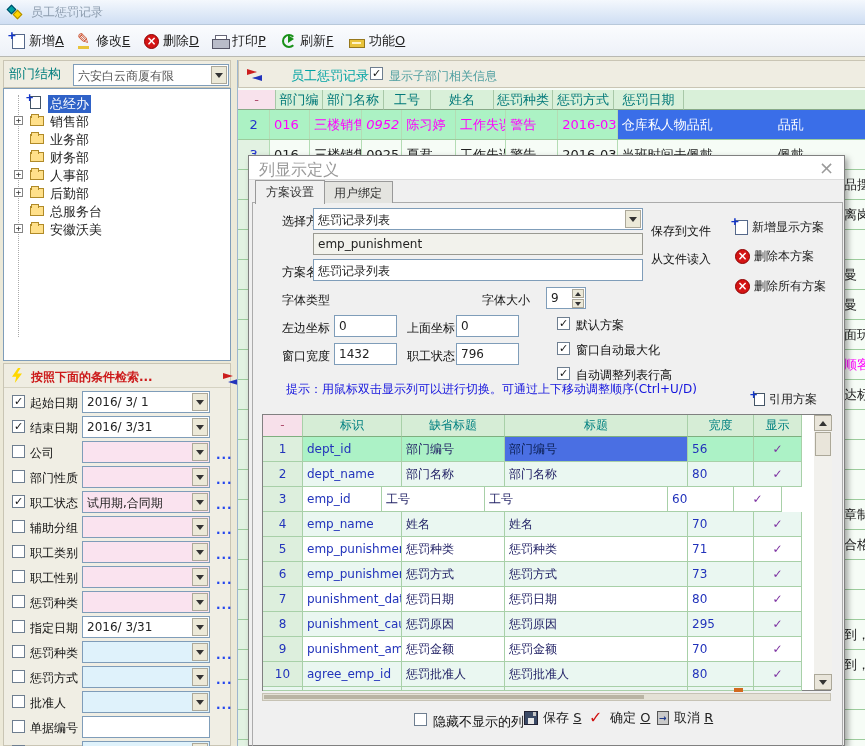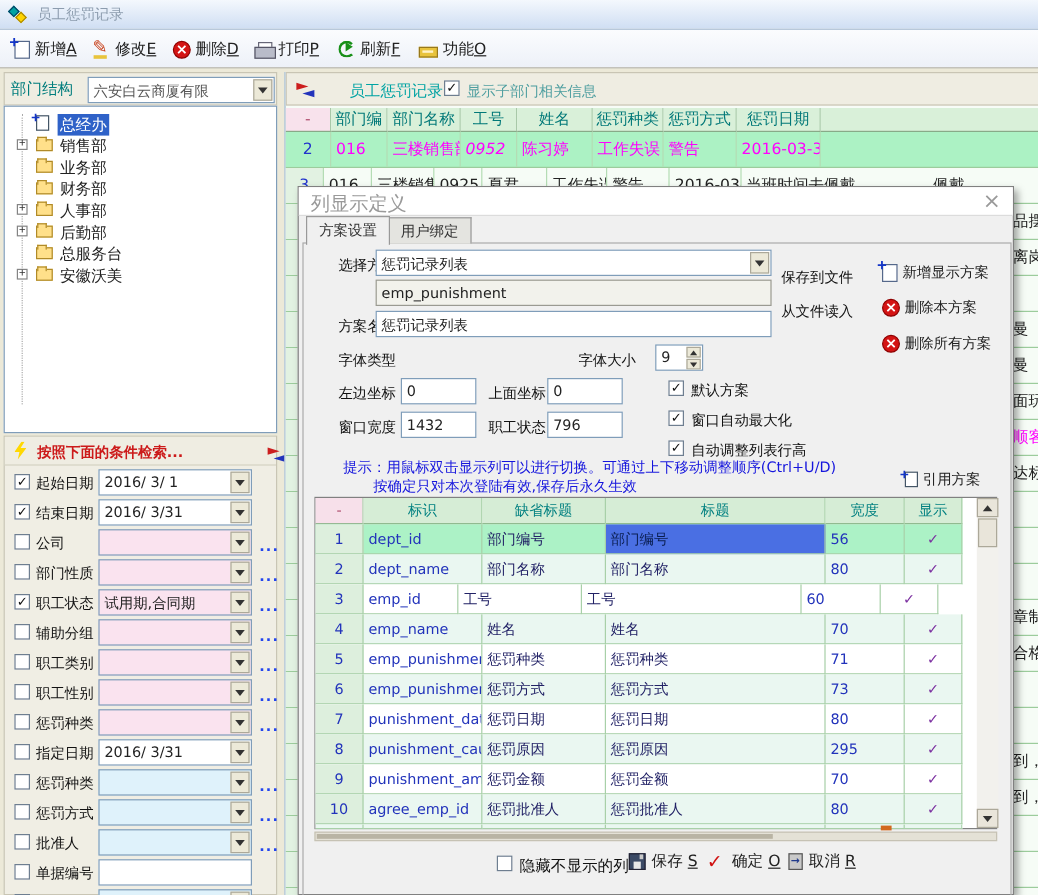--- a/index.html
+++ b/index.html
@@ -339,20 +339,21 @@
       </div>
   <div class="trow cur" style="top: 50px; width: 628px;">
         <div class="tc num" style="width: 38px;">2</div>
         <div class="tc" style="width: 47px;">016</div>
         <div class="tc" style="width: 61px;">三楼销售部</div>
         <div class="tc" style="width: 47px; font-style: italic;">0952</div>
         <div class="tc" style="width: 63px;">陈习婷</div>
         <div class="tc" style="width: 59px;">工作失误</div>
         <div class="tc" style="width: 61px;">警告</div>
         <div class="tc" style="width: 70px;">2016-03-30</div>
+        <div class="tc reason-sel" style="width: 295px; position: relative;"><span>仓库私人物品乱</span><span style="position: absolute; left: 160px; top: 0px; line-height: 29px;">品乱</span></div>
       </div>
       <div class="trow" style="top: 80px; width: 628px;">
         <div class="tc num" style="width: 38px;">3</div>
         <div class="tc" style="width: 47px; color: rgb(34, 34, 34);">016</div>
         <div class="tc" style="width: 61px; color: rgb(34, 34, 34);">三楼销售部</div>
         <div class="tc" style="width: 47px; color: rgb(34, 34, 34);">0925</div>
         <div class="tc" style="width: 63px; color: rgb(34, 34, 34);">夏君</div>
         <div class="tc" style="width: 59px; color: rgb(34, 34, 34);">工作失误</div>
         <div class="tc" style="width: 61px; color: rgb(34, 34, 34);">警告</div>
         <div class="tc" style="width: 70px; color: rgb(34, 34, 34);">2016-03-30</div>
@@ -479,21 +480,20 @@
     <div class="field noarrow" style="left:85px;top:187px;width:63px;height:22px">
       <span>1432</span></div>
     <span class="dlbl" style="left:158px;top:192px">职工状态</span>
     <div class="field noarrow" style="left:207px;top:187px;width:63px;height:22px">
       <span>796</span></div>
 
     <span class="dlbl" style="left:402px;top:67px">保存到文件</span>
     <span class="dlbl" style="left:402px;top:95px">从文件读入</span>
 
     <div class="hint" style="left:37px;top:225px">提示：用鼠标双击显示列可以进行切换。可通过上下移动调整顺序(Ctrl+U/D)</div>
-    <div class="hint" style="left:62px;top:241px">按确定只对本次登陆有效,保存后永久生效</div>
     <div class="sidebtn" style="left:505px;top:235px">
       <span class="ic ic-docplus"></span>
       <span>引用方案</span>
     </div>
 
     <div class="grid" id="dlggrid">
       <div class="vsb">
         <span class="sbbtn" style="top:0">
             <span class="tri-u"></span>
           </span>

